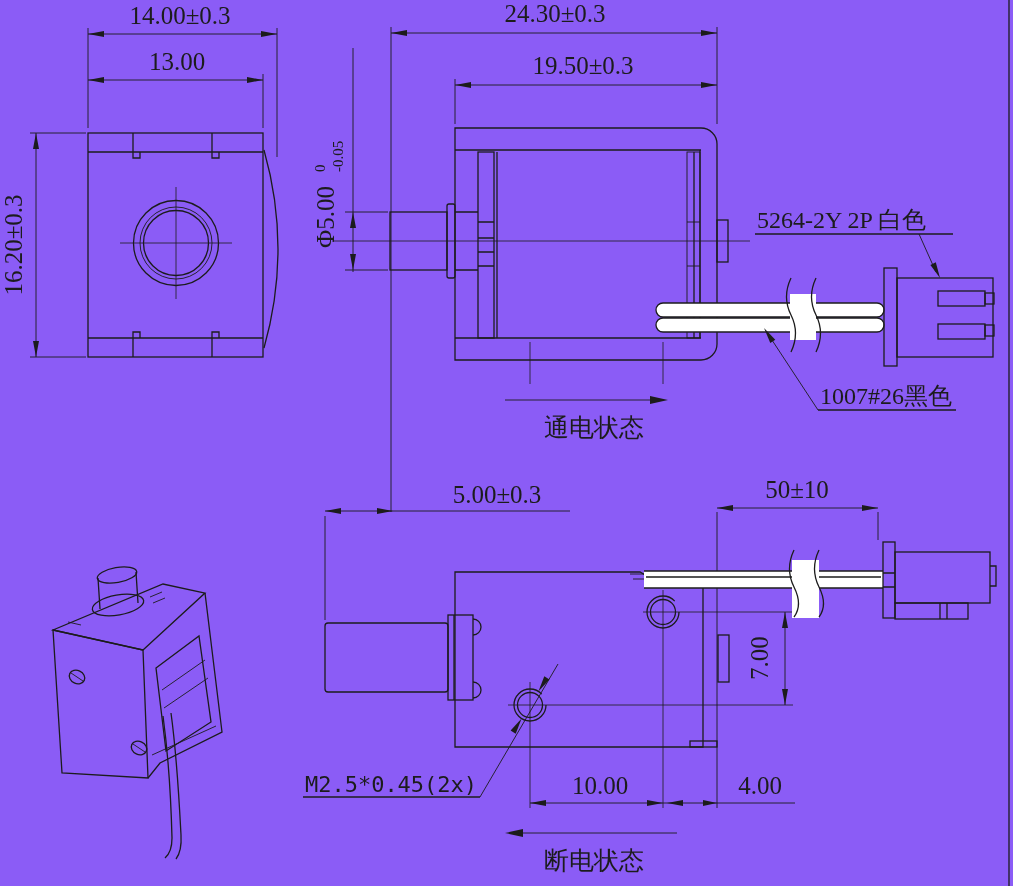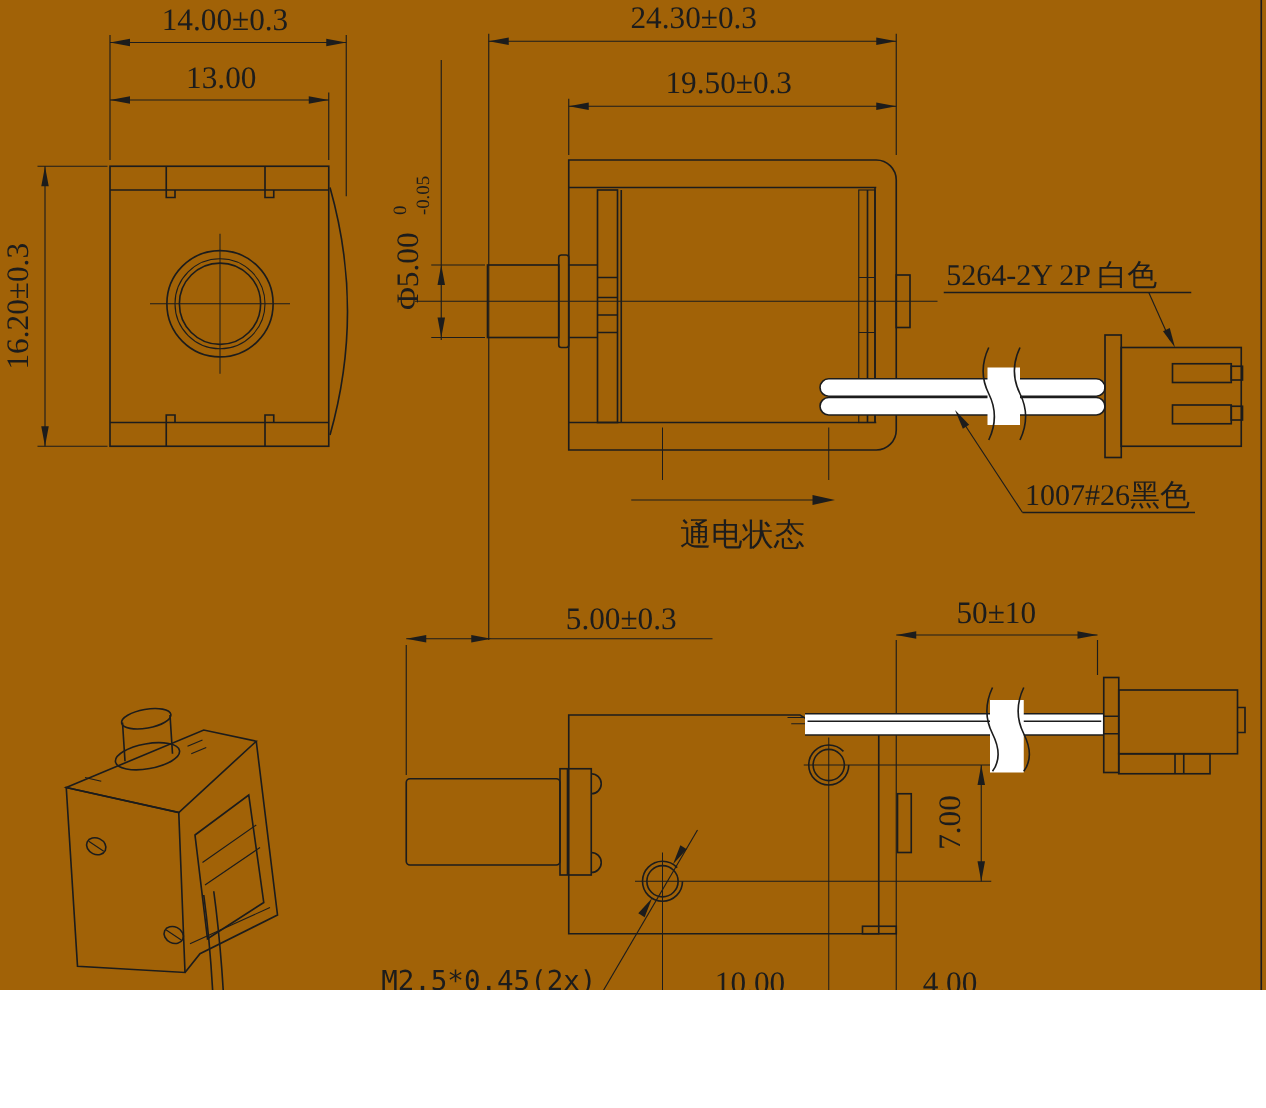--- a/index.html
+++ b/index.html
@@ -1,16 +1,16 @@
 <!DOCTYPE html>
 <html><head>
 <meta charset="utf-8">
 <style>
   html,body{margin:0;padding:0;background:#ffffff;}
-  #stage{position:relative;width:1013px;height:792px;background:#a16207;overflow:hidden;
+  #stage{position:relative;width:1013px;height:886px;background:#8b5cf6;overflow:hidden;
          font-family:"Liberation Serif", serif;}
   svg{display:block;}
   text{fill:#1c1c1c;}
   .dim{font-family:"Liberation Serif", serif;font-size:25px;}
   .dim-sm{font-family:"Liberation Serif", serif;font-size:15px;}
   .lbl{font-family:"Liberation Serif", serif;font-size:24px;}
   .cjk{font-family:"Liberation Serif", serif;font-size:25px;}
   .mech{font-family:"DejaVu Sans Mono", monospace;font-size:22px;}
   .s{stroke:#1c1c1c;fill:none;stroke-width:1.3;}
   .t{stroke:#1c1c1c;fill:none;stroke-width:0.9;}

